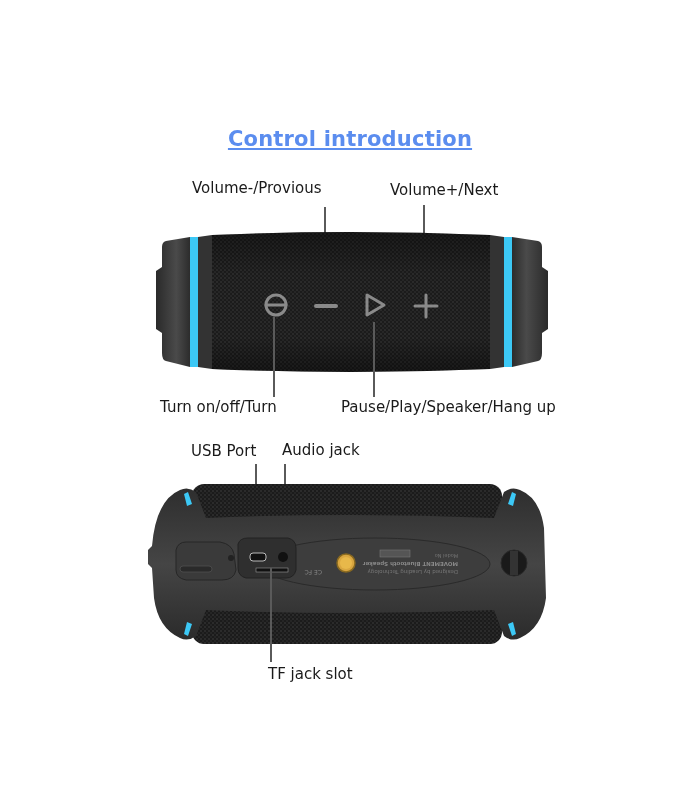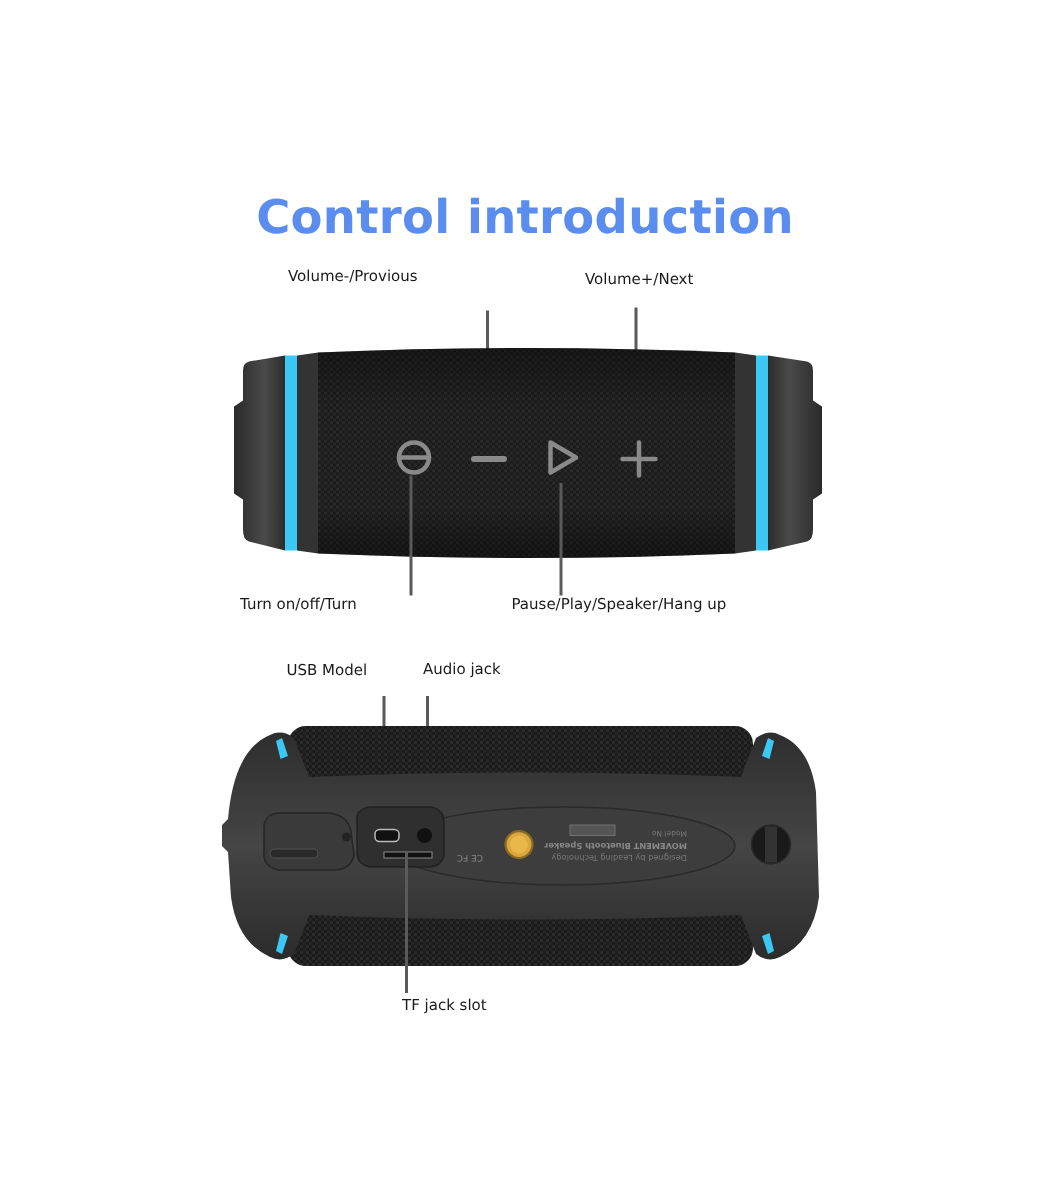--- a/index.html
+++ b/index.html
@@ -1,19 +1,19 @@
 <!DOCTYPE html>
 <html><head>
 <meta charset="utf-8">
 <style>
   html, body { margin: 0; padding: 0; background: #ffffff; }
   body { width: 700px; height: 800px; position: relative; overflow: hidden; font-family: "DejaVu Sans", sans-serif; }
   .abs { position: absolute; }
-  .title { left: 0; width: 700px; top: 127px; text-align: center; font-size: 31px; font-weight: bold; color: #5b8def; letter-spacing: 0.2px; }
-  .label { font-size: 10px; color: #1a1a1a; white-space: nowrap; }
+  .title { left: 0; width: 700px; top: 127px; text-align: center; font-size: 21px; font-weight: bold; color: #5b8def; letter-spacing: 0.2px; text-decoration: underline; }
+  .label { font-size: 15px; color: #1a1a1a; white-space: nowrap; }
   .line { background: #5a5a5a; width: 2px; }
   svg { position: absolute; }
 </style>
 </head>
 <body>
 
 <div class="abs title">Control introduction</div>
 
 <div class="abs label" style="left:192px; top:179px;">Volume-/Provious</div>
 <div class="abs label" style="left:390px; top:181px;">Volume+/Next</div>
@@ -70,21 +70,21 @@
     </g>
   </g>
 </svg>
 
 <div class="abs line" style="left:273px; top:317px; height:80px;"></div>
 <div class="abs line" style="left:373px; top:322px; height:75px;"></div>
 
 <div class="abs label" style="left:160px; top:398px;">Turn on/off/Turn</div>
 <div class="abs label" style="left:341px; top:398px;">Pause/Play/Speaker/Hang up</div>
 
-<div class="abs label" style="left:191px; top:442px;">USB Model</div>
+<div class="abs label" style="left:191px; top:442px;">USB Port</div>
 <div class="abs label" style="left:282px; top:441px;">Audio jack</div>
 
 <div class="abs line" style="left:255px; top:464px; height:86px;"></div>
 <div class="abs line" style="left:284px; top:464px; height:86px;"></div>
 
 <svg style="left:140px; top:478px;" width="420" height="170" viewBox="0 0 420 170">
   <defs>
     <pattern id="weave2" width="4" height="4" patternUnits="userSpaceOnUse">
       <rect width="4" height="4" fill="#1b1b1b"></rect>
       <rect width="2" height="2" fill="#2b2b2b"></rect>

